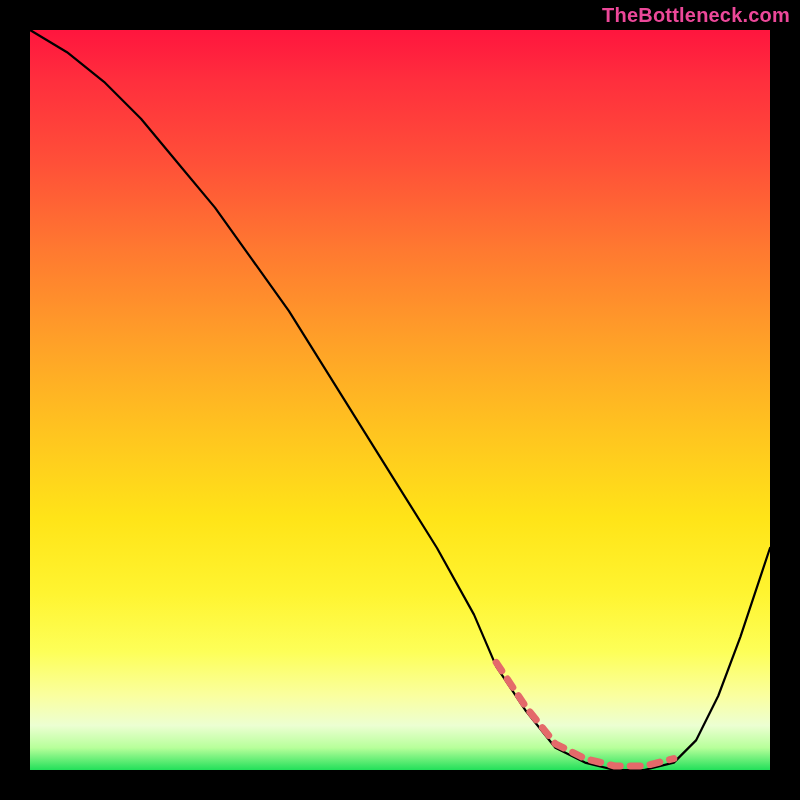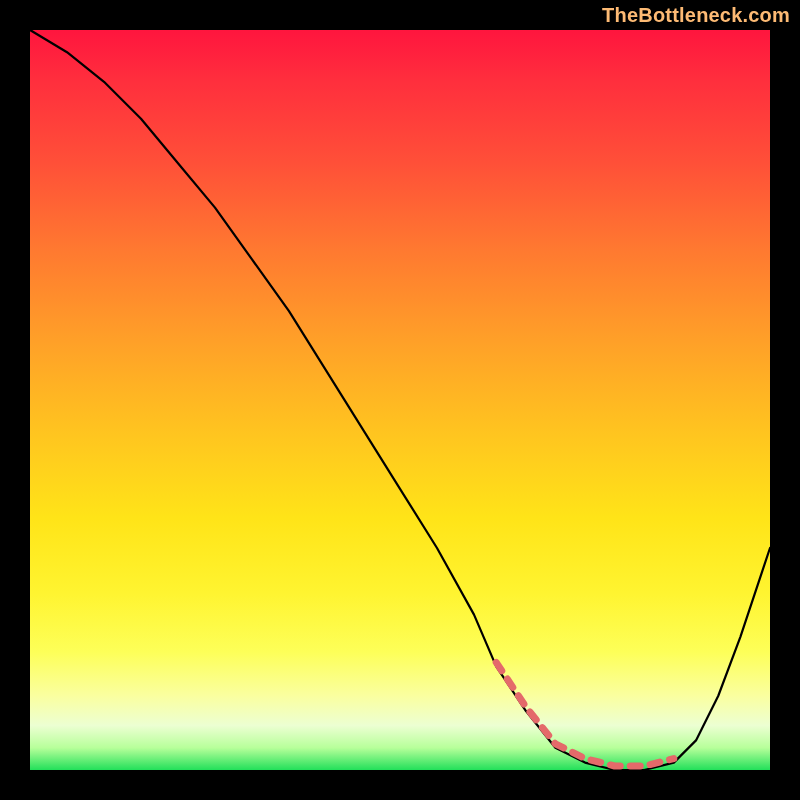--- a/index.html
+++ b/index.html
@@ -14,21 +14,21 @@
   .stage {
     position: relative;
     width: 800px;
     height: 800px;
     background: #000;
   }
   .watermark {
     position: absolute;
     top: 4px;
     right: 10px;
-    color: #fdba74;
+    color: #ec4899;
     font-size: 20px;
     font-weight: 600;
     letter-spacing: 0.2px;
     z-index: 10;
   }
   .plot {
     position: absolute;
     left: 30px;
     top: 30px;
     width: 740px;

